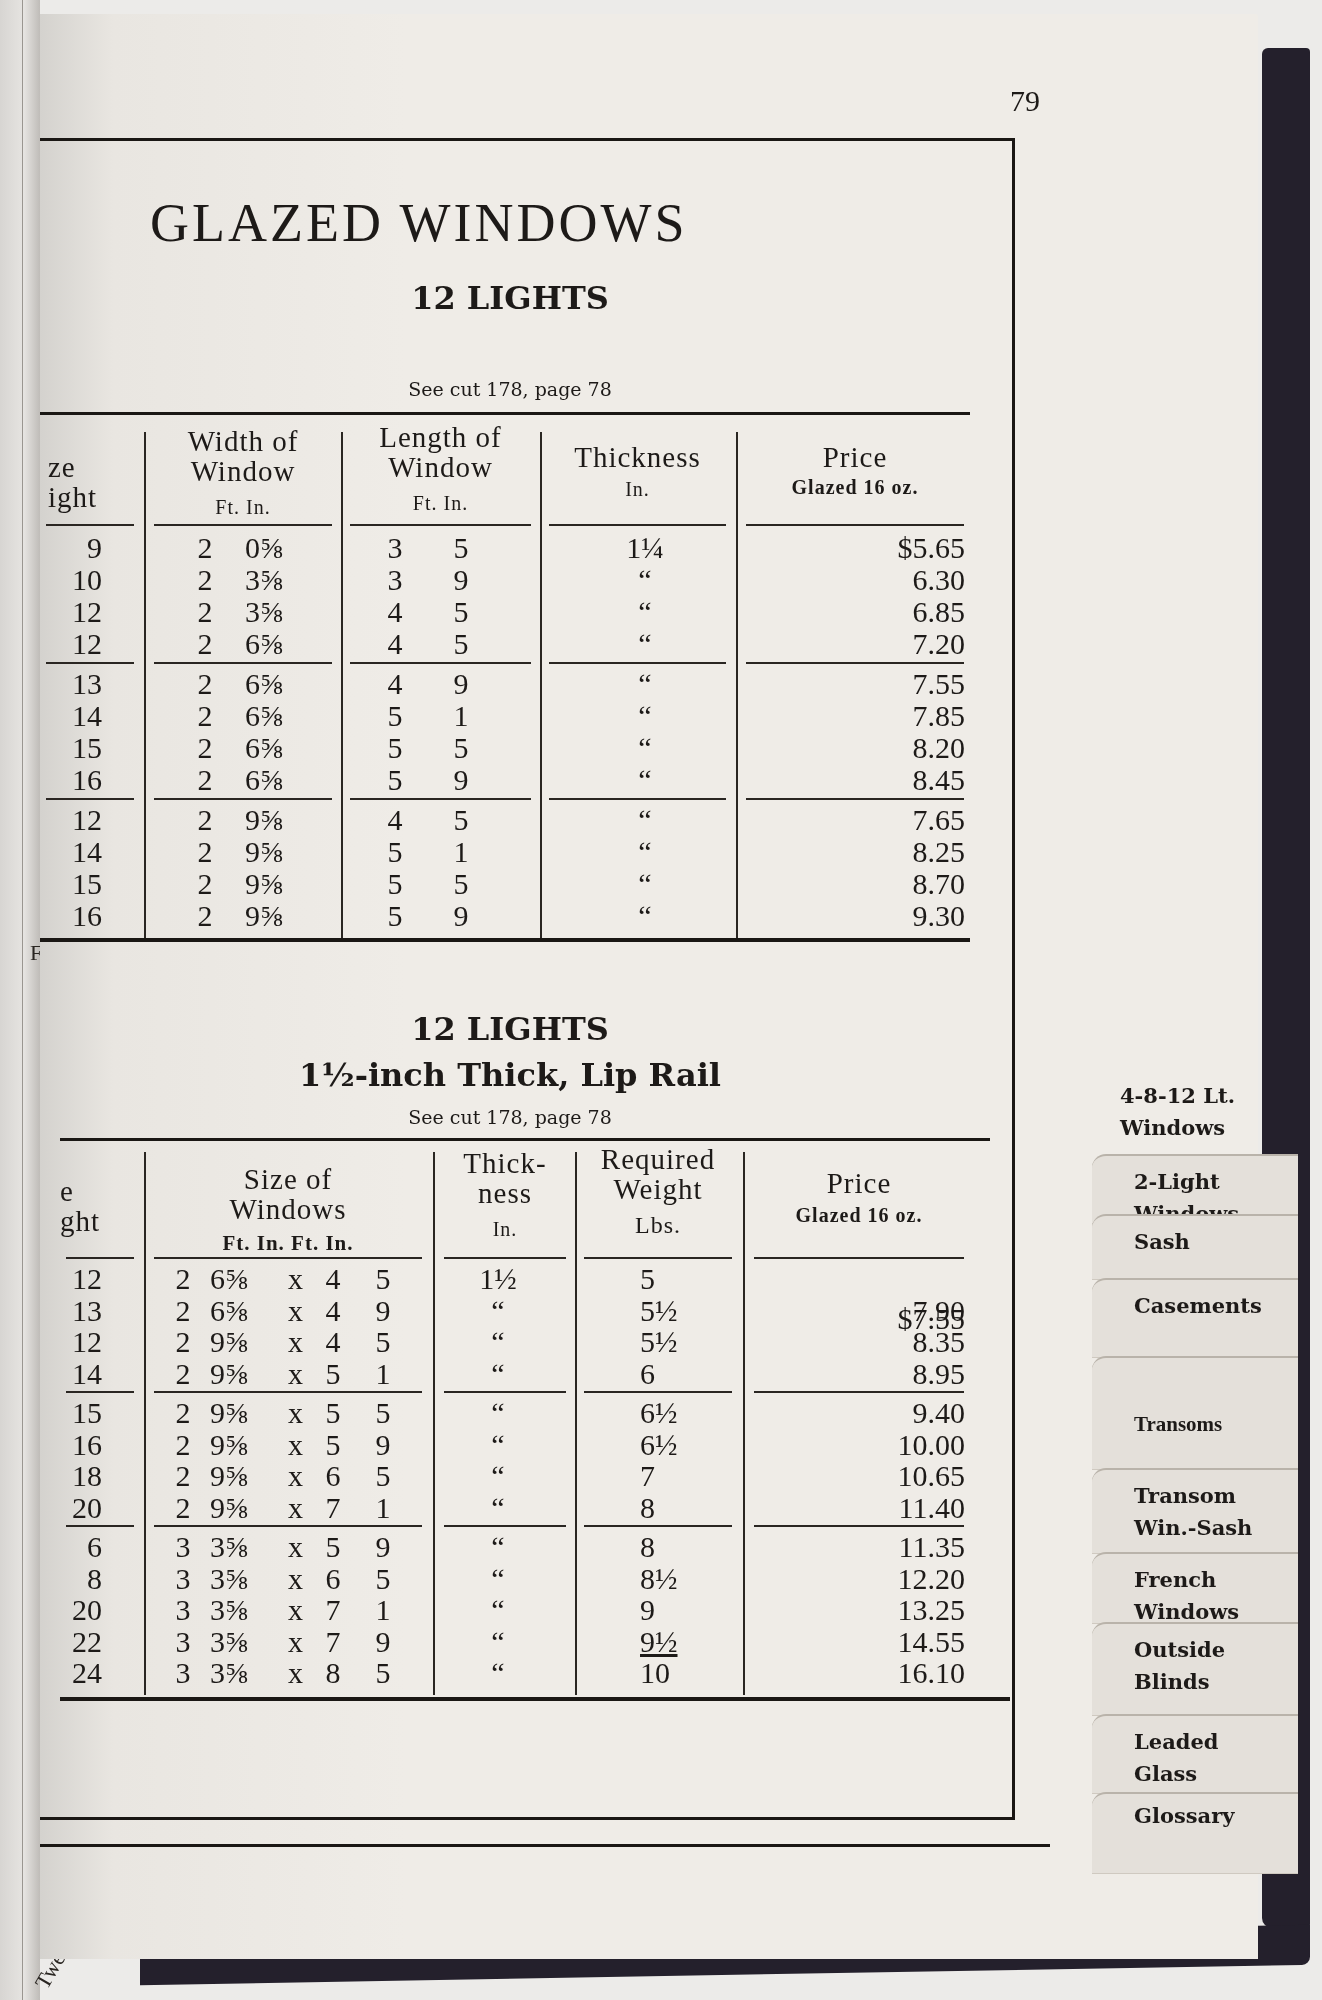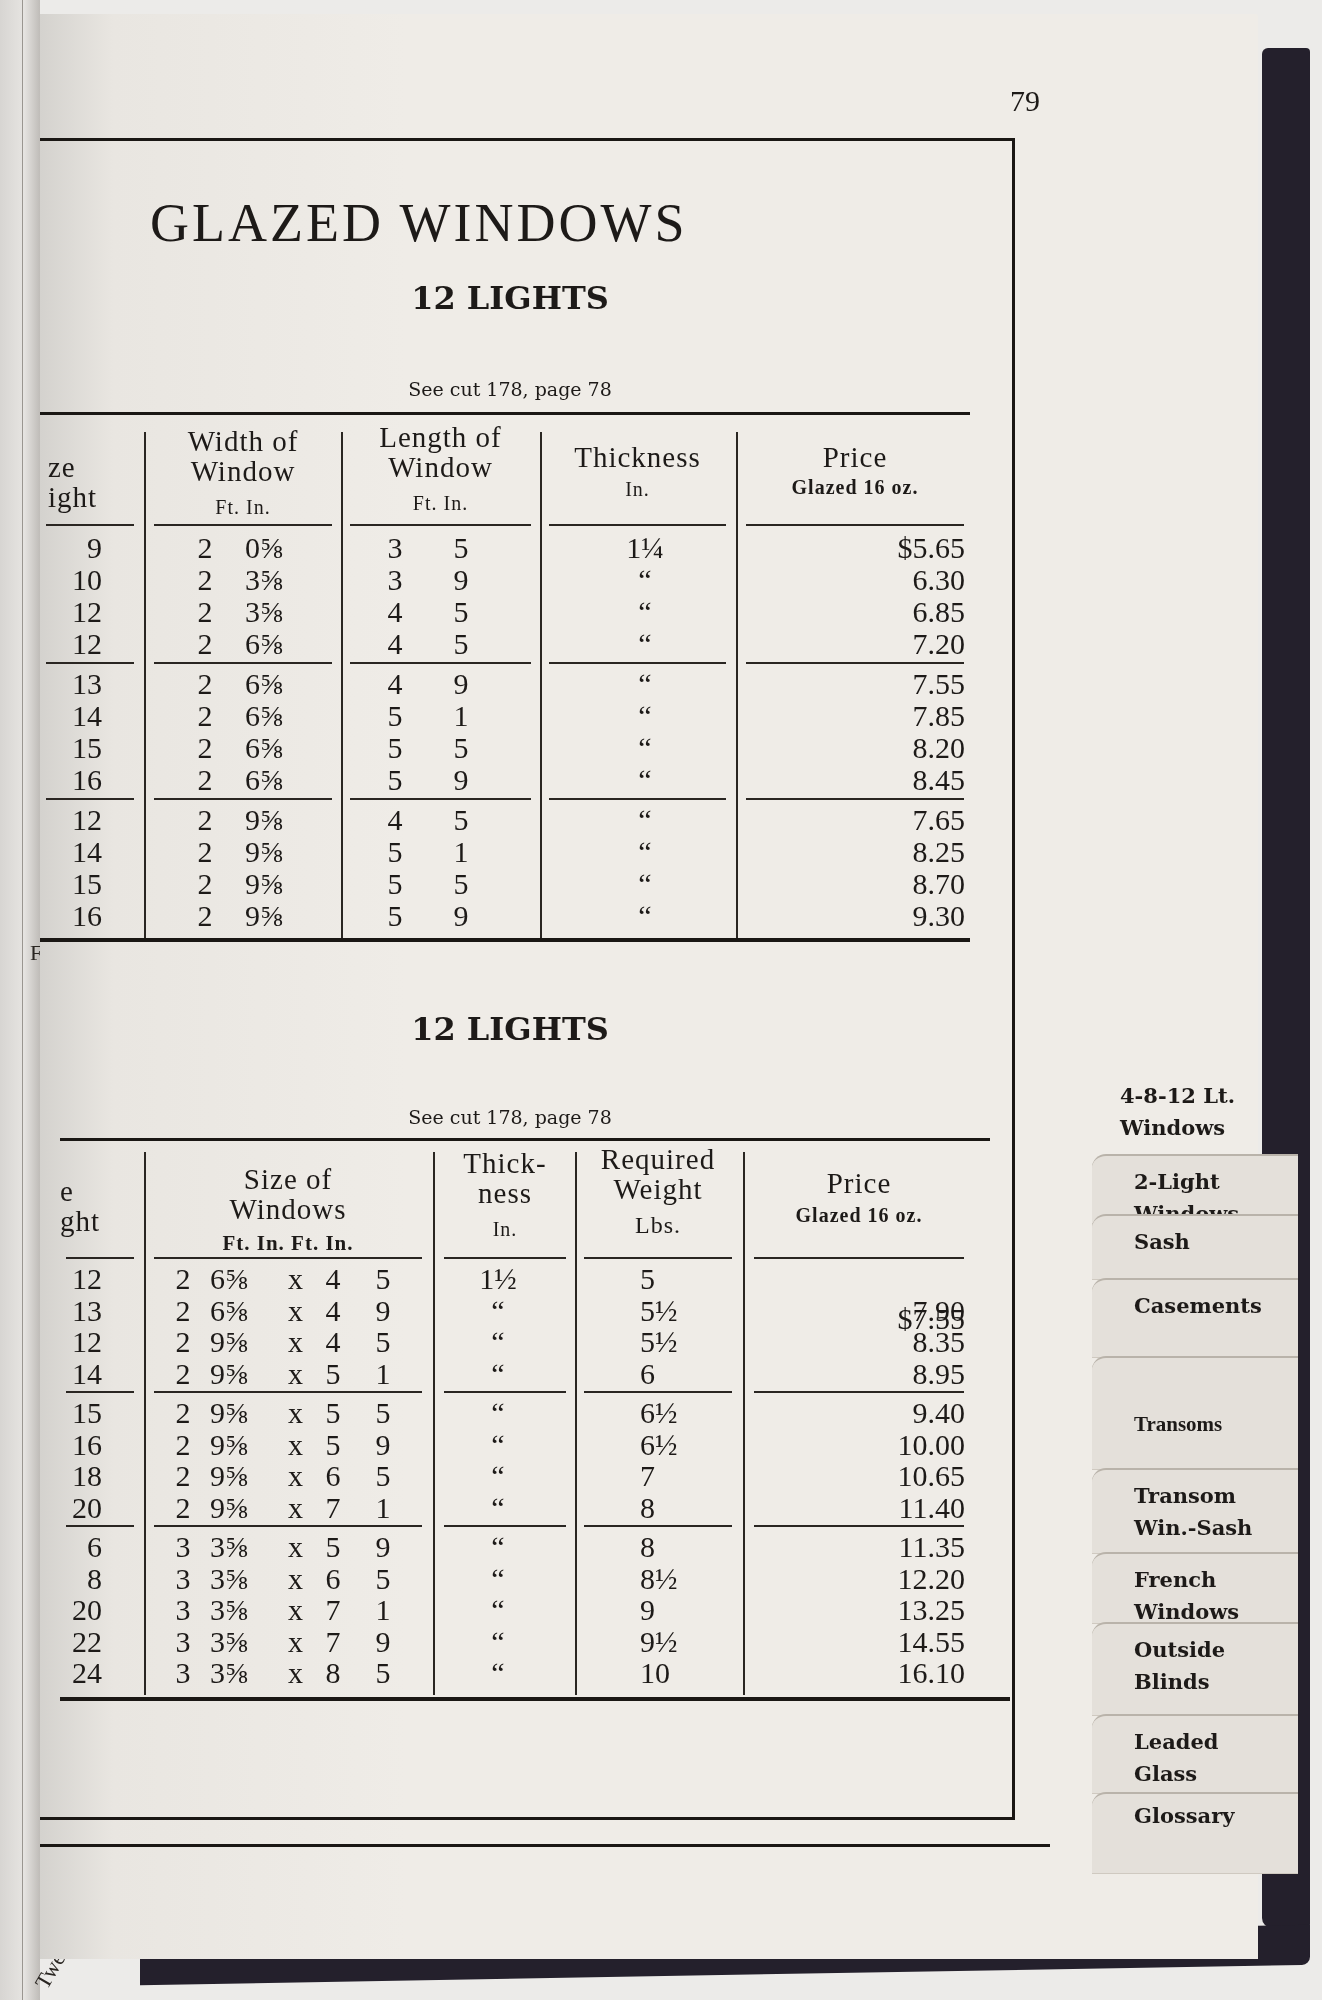--- a/index.html
+++ b/index.html
@@ -245,20 +245,21 @@
         <div class="cell r" style="left:780px;top:0;width:145px;">9.30</div>
       </div>
       <div class="col-sep" style="left:104px;top:20px;height:506px;"></div>
       <div class="col-sep" style="left:301px;top:20px;height:506px;"></div>
       <div class="col-sep" style="left:500px;top:20px;height:506px;"></div>
       <div class="col-sep" style="left:696px;top:20px;height:506px;"></div>
       <div class="rule-bot" style="top:526px;width:930px;"></div>
     </div>
 
   <div class="subtitle s-lights" style="left:110px; top:996px;">12 LIGHTS</div>
+  <div class="subtitle s-desc" style="left:110px; top:1042px;"><b>1½</b><b>-inch Thick, Lip Rail</b></div>
   <div class="subtitle s-cut" style="left:110px; top:1092px;">See cut 178, page 78</div>
 
   <div id="table2" class="tbl" style="top:1124px;">
       <div class="rule-top" style="top:0;width:930px;left:20px;"></div>
       <div class="hdr" style="left:20px;top:38px;width:80px;text-align:left;">e<br>ght</div>
       <div class="hdr" style="left:108px;top:26px;width:280px;">Size of<br>Windows</div>
       <div class="hdr sub" style="left:108px;top:90px;width:280px;font-size:21px;font-weight:bold;">Ft.    In.       Ft. In.</div>
       <div class="hdr" style="left:398px;top:10px;width:134px;">Thick-<br>ness</div>
       <div class="hdr sub" style="left:398px;top:76px;width:134px;font-size:20px;">In.</div>
       <div class="hdr" style="left:538px;top:6px;width:160px;">Required<br>Weight</div>
@@ -402,21 +403,21 @@
         <div class="cell r" style="left:790px;top:0;width:135px;">13.25</div>
       </div>
       <div class="row" style="position:absolute;left:0;top:487.5px;width:930px;height:31.5px;">
         <div class="cell r" style="left:20px;top:0;width:42px;">22</div>
         <div class="cell c" style="left:130px;top:0;width:26px;">3</div>
         <div class="cell" style="left:170px;top:0;">3⅝</div>
         <div class="cell" style="left:248px;top:0;">x</div>
         <div class="cell c" style="left:280px;top:0;width:26px;">7</div>
         <div class="cell c" style="left:330px;top:0;width:26px;">9</div>
         <div class="cell c" style="left:428px;top:0;width:60px;">“</div>
-        <div class="cell" style="left:600px;top:0;">9½</div>
+        <div class="cell" style="left:600px;top:0;text-decoration:underline;">9½</div>
         <div class="cell r" style="left:790px;top:0;width:135px;">14.55</div>
       </div>
       <div class="row" style="position:absolute;left:0;top:519px;width:930px;height:31.5px;">
         <div class="cell r" style="left:20px;top:0;width:42px;">24</div>
         <div class="cell c" style="left:130px;top:0;width:26px;">3</div>
         <div class="cell" style="left:170px;top:0;">3⅝</div>
         <div class="cell" style="left:248px;top:0;">x</div>
         <div class="cell c" style="left:280px;top:0;width:26px;">8</div>
         <div class="cell c" style="left:330px;top:0;width:26px;">5</div>
         <div class="cell c" style="left:428px;top:0;width:60px;">“</div>

